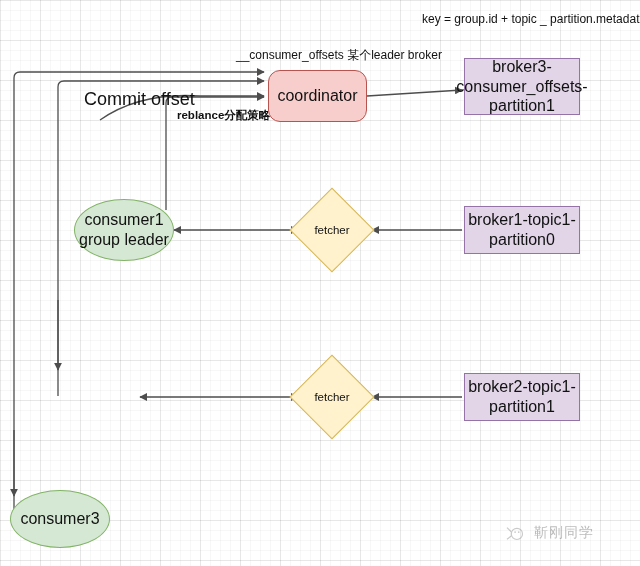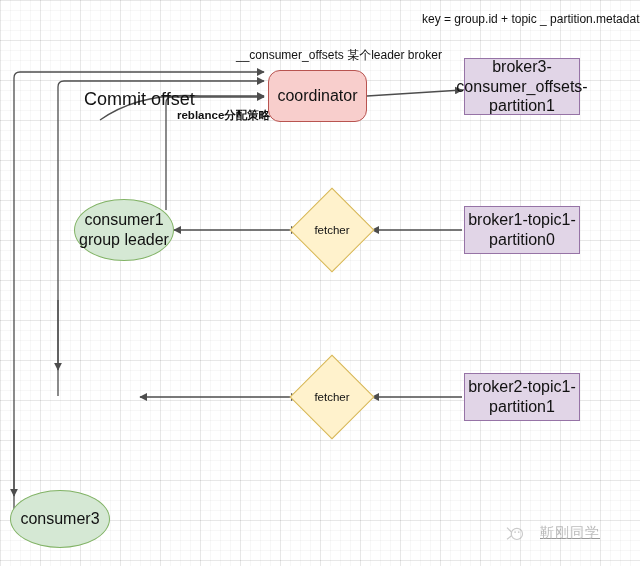--- a/index.html
+++ b/index.html
@@ -92,23 +92,22 @@
   .title-note {
     position: absolute;
     font-size: 12px;
     color: #111111;
     white-space: nowrap;
   }
   .watermark {
     position: absolute;
     display: flex;
     align-items: center;
-    gap: 13px;
+    gap: 7px;
     opacity: 0.45;
-    text-decoration: underline;
   }
   .watermark-text {
     font-size: 14px;
     color: #6b6b6b;
     letter-spacing: 1px;
   }
   .wm-icon {
     width: 22px;
     height: 18px;
   }

